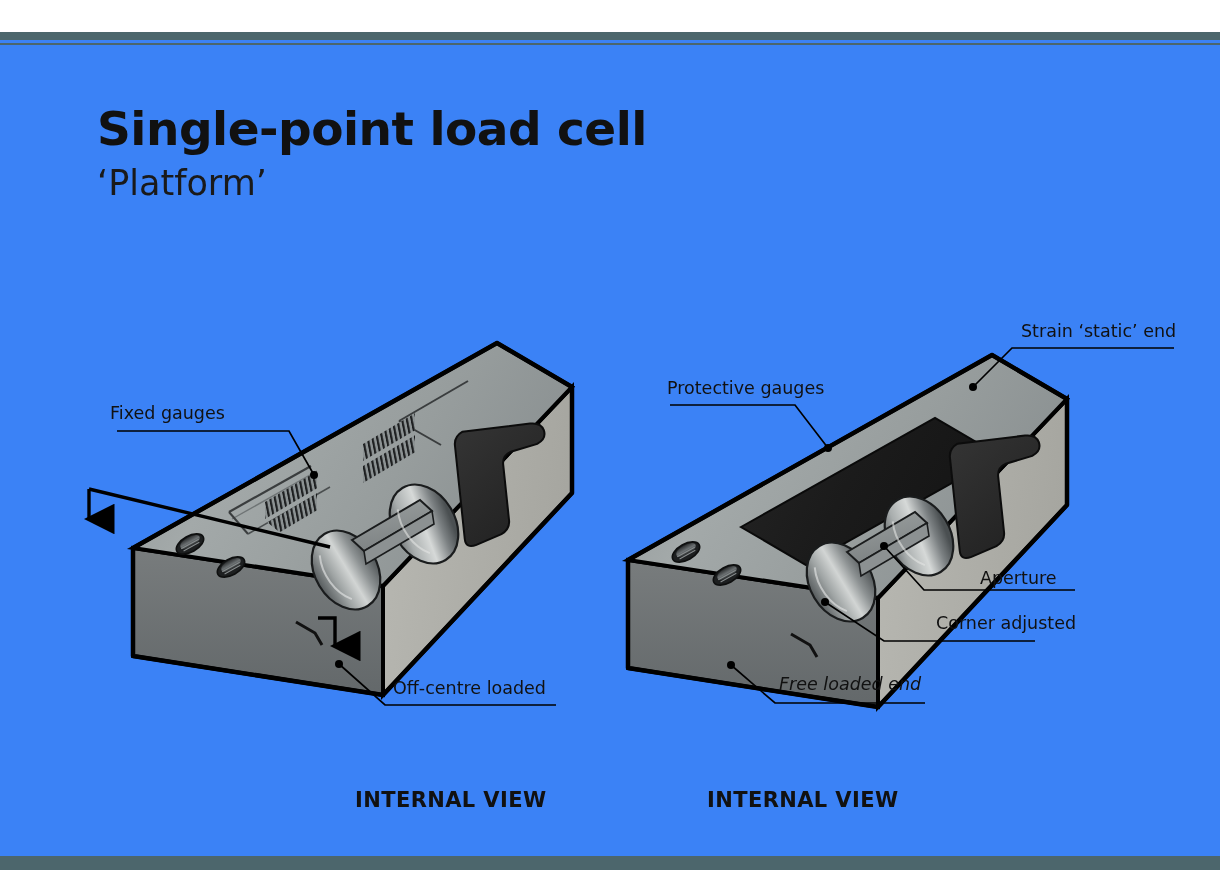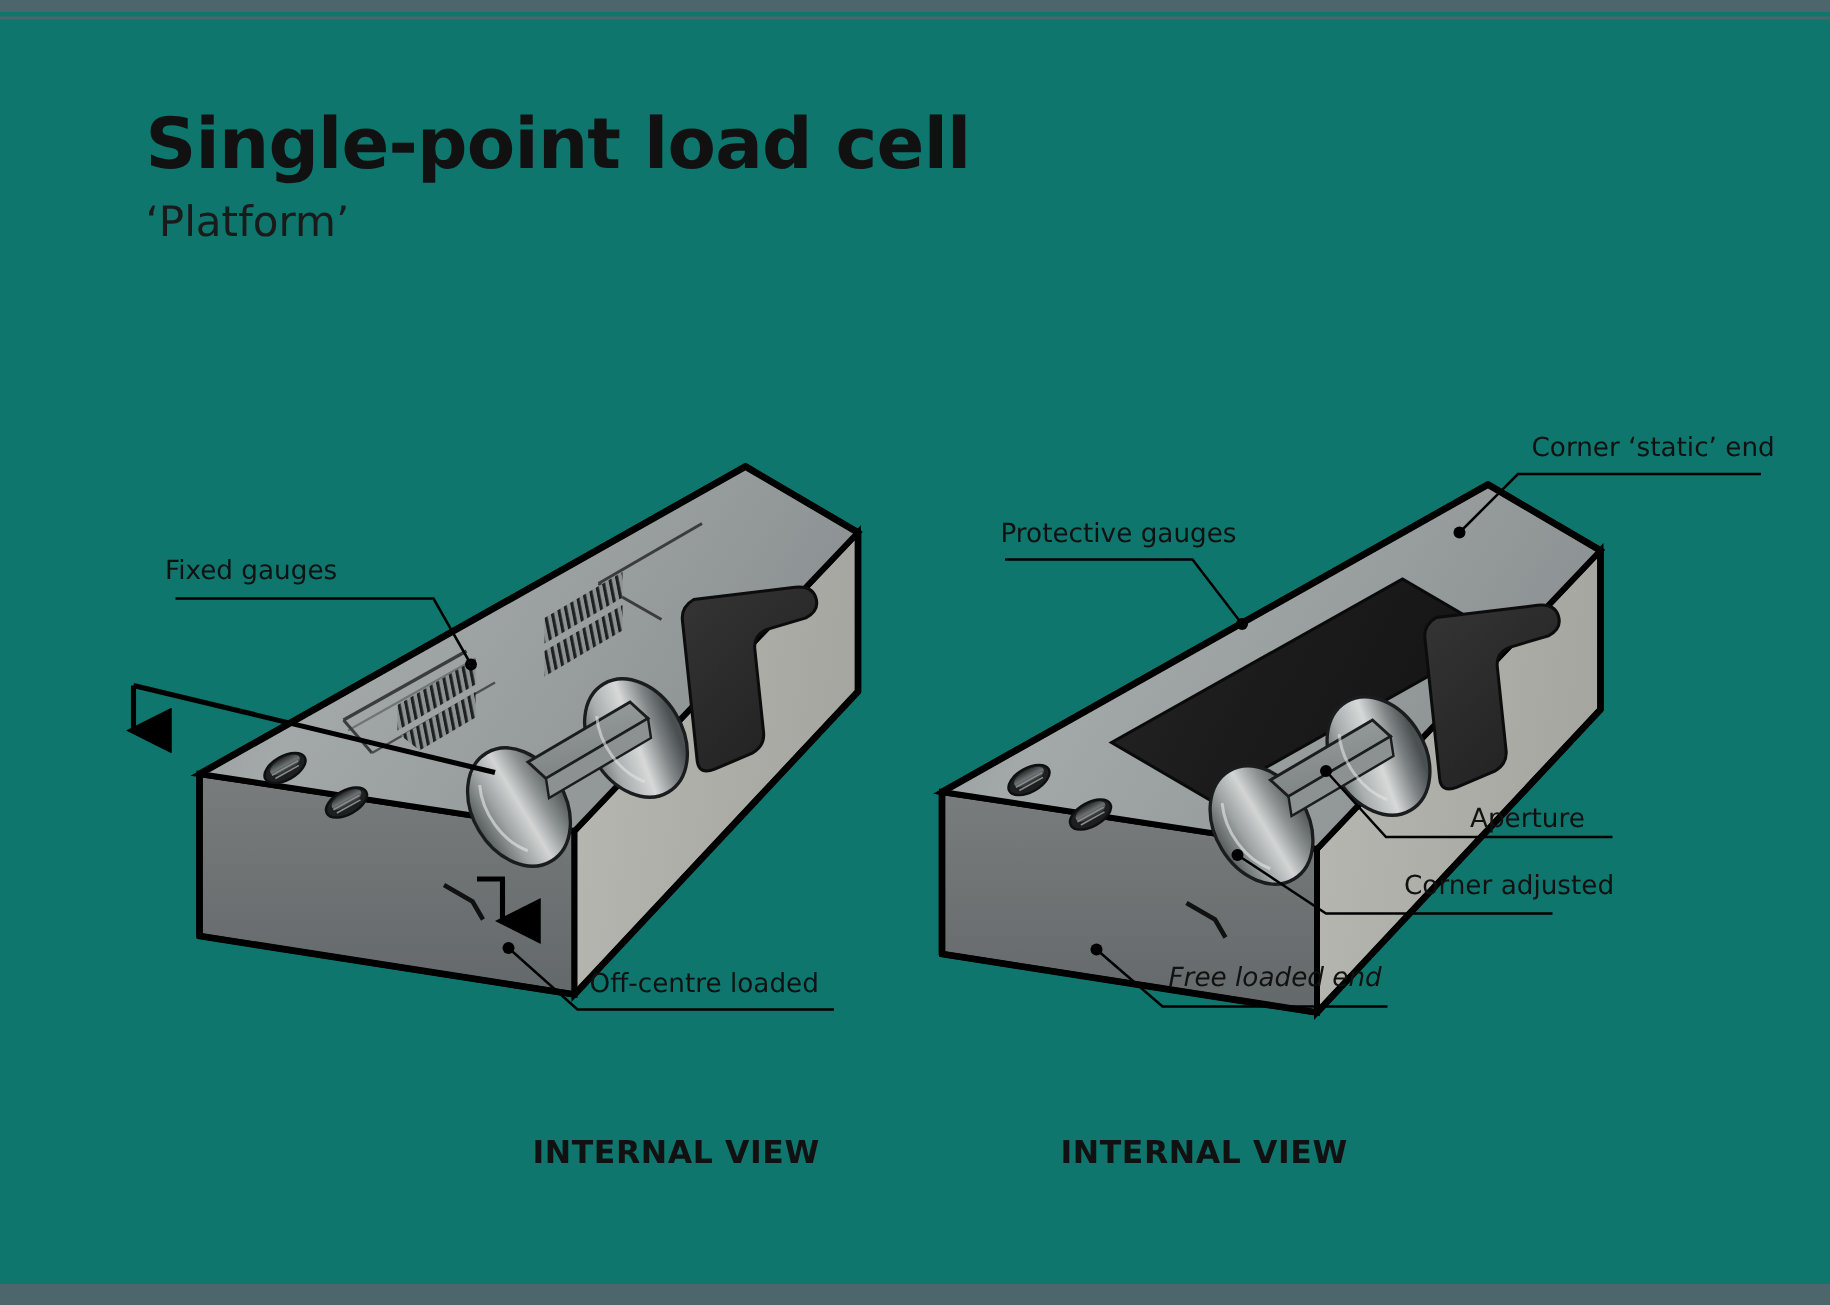--- a/index.html
+++ b/index.html
@@ -13,21 +13,22 @@
     height: 870px;
     position: relative;
     overflow: hidden;
     font-family: "DejaVu Sans", "Liberation Sans", sans-serif;
   }
 
   
   .slide {
     position: absolute;
     inset: 0;
-    background: #0f766e;
+    background: #3b82f6;
+    margin-top: 32px;
   }
   .band-top {
     position: absolute;
     left: 0; right: 0; top: 0;
     height: 8px;
     background: #4c666c;
   }
   .rule-top {
     position: absolute;
     left: 0; right: 0; top: 11px;
@@ -49,21 +50,21 @@
   }
   .title {
     font-size: 47px;
     font-weight: 700;
     letter-spacing: -0.5px;
     color: #111111;
     line-height: 1.08;
     white-space: nowrap;
   }
   .subtitle {
-    font-size: 28px;
+    font-size: 35px;
     font-weight: 400;
     color: #1a1a1a;
     margin-top: 8px;
     white-space: nowrap;
   }
 
   
   .stage {
     position: absolute;
     left: 0;
@@ -356,21 +357,21 @@
       <circle cx="731" cy="633" r="4" fill="#000" stroke="none"></circle>
     </g>
 
   </svg>
   </div>
 
   <div class="callout" style="left:110px; top:373px;">Fixed gauges</div>
 
   <div class="callout" style="left:393px; top:648px;">Off-centre loaded</div>
 
-  <div class="callout" style="left:1021px; top:291px;">Corner ‘static’ end</div>
+  <div class="callout" style="left:1021px; top:291px;">Strain ‘static’ end</div>
 
   <div class="callout" style="left:667px; top:348px;">Protective gauges</div>
 
   <div class="callout" style="left:980px; top:538px;">Aperture</div>
 
   <div class="callout" style="left:936px; top:583px;">Corner adjusted</div>
 
   <div class="callout" style="left:779px; top:644px;font-style:italic;">Free loaded end</div>
 
   <div class="caption internal">INTERNAL VIEW</div>

